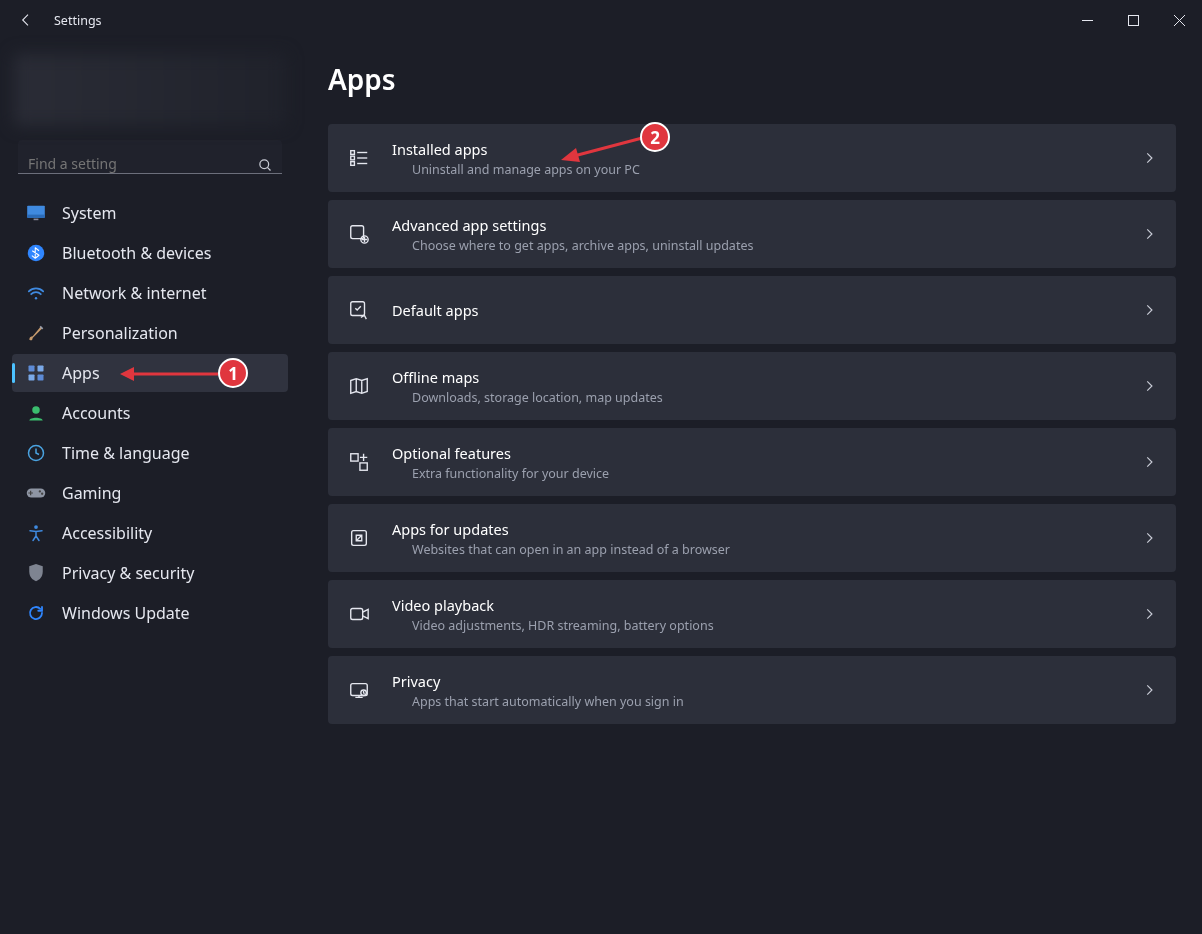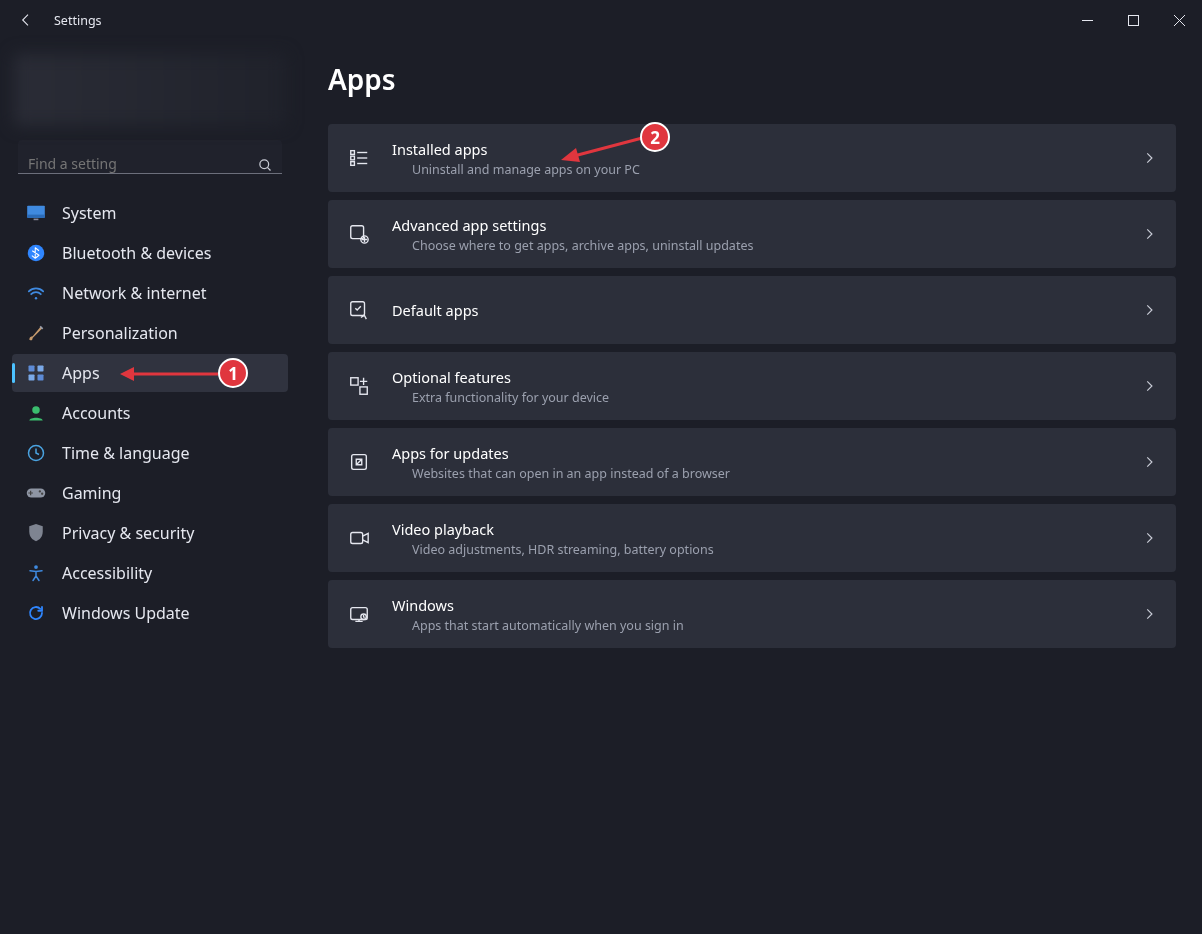--- a/index.html
+++ b/index.html
@@ -193,35 +193,35 @@
               <circle cx="18" cy="7" r="1.5" fill="#444"></circle>
               <circle cx="21" cy="10" r="1.5" fill="#444"></circle>
               <path d="M6 6v6M3 9h6" stroke="#444" stroke-width="1.6"></path>
             </svg>
         </span>
         <span class="nav-label">Gaming</span>
       </div>
 
       <div class="nav-item">
         <span class="nav-icon">
+          <svg width="18" height="18" viewBox="0 0 24 24">
+              <circle cx="12" cy="4" r="2.5" fill="#3f8ae0"></circle>
+              <path d="M4 9l8 1 8-1M12 10v6m0 0l-4 6m4-6l4 6" stroke="#3f8ae0" stroke-width="2" fill="none" stroke-linecap="round"></path>
+            </svg>
+        </span>
+        <span class="nav-label">Accessibility</span>
+      </div>
+
+      <div class="nav-item">
+        <span class="nav-icon">
           <svg width="18" height="20" viewBox="0 0 24 26">
               <path d="M12 1l9 3v7c0 7-4 11-9 13C7 22 3 18 3 11V4l9-3z" fill="#7e8491"></path>
             </svg>
         </span>
         <span class="nav-label">Privacy &amp; security</span>
-      </div>
-
-      <div class="nav-item">
-        <span class="nav-icon">
-          <svg width="18" height="18" viewBox="0 0 24 24">
-              <circle cx="12" cy="4" r="2.5" fill="#3f8ae0"></circle>
-              <path d="M4 9l8 1 8-1M12 10v6m0 0l-4 6m4-6l4 6" stroke="#3f8ae0" stroke-width="2" fill="none" stroke-linecap="round"></path>
-            </svg>
-        </span>
-        <span class="nav-label">Accessibility</span>
       </div>
 
       <div class="nav-item">
         <span class="nav-icon">
           <svg width="18" height="18" viewBox="0 0 24 24">
               <path d="M20 12a8 8 0 11-2.3-5.6" fill="none" stroke="#2f86ff" stroke-width="2.4" stroke-linecap="round"></path>
               <path d="M20 4v5h-5" fill="none" stroke="#2f86ff" stroke-width="2.4" stroke-linecap="round"></path>
             </svg>
         </span>
         <span class="nav-label">Windows Update</span>
@@ -287,20 +287,36 @@
         <div class="card-body">
           <span class="card-title">Default apps</span>
         </div>
         <span class="chev">
             <svg width="14" height="14" viewBox="0 0 24 24" fill="none" stroke="currentColor" stroke-width="2">
               <path d="M9 4l8 8-8 8"></path>
             </svg>
           </span>
       </div>
 
+      <div class="card">
+        <span class="card-icon">
+          <svg width="22" height="22" viewBox="0 0 24 24" fill="none" stroke="currentColor" stroke-width="1.5">
+              <path d="M3 6l6-2 6 2 6-2v14l-6 2-6-2-6 2V6zM9 4v14M15 6v14"></path>
+            </svg>
+        </span>
+        <div class="card-body">
+          <span class="card-title">Offline maps</span>
+          <span class="card-sub">Downloads, storage location, map updates</span>
+        </div>
+        <span class="chev">
+            <svg width="14" height="14" viewBox="0 0 24 24" fill="none" stroke="currentColor" stroke-width="2">
+              <path d="M9 4l8 8-8 8"></path>
+            </svg>
+          </span>
+      </div>
 
       <div class="card">
         <span class="card-icon">
           <svg width="22" height="22" viewBox="0 0 24 24" fill="none" stroke="currentColor" stroke-width="1.5">
               <rect x="3" y="3" width="8" height="8"></rect>
               <rect x="13" y="13" width="8" height="8"></rect>
               <path d="M17 3v8M13 7h8"></path>
             </svg>
         </span>
         <div class="card-body">
@@ -353,21 +369,21 @@
       <div class="card">
         <span class="card-icon">
           <svg width="22" height="22" viewBox="0 0 24 24" fill="none" stroke="currentColor" stroke-width="1.5">
               <rect x="3" y="5" width="18" height="13" rx="2"></rect>
               <path d="M8 20h8M12 18v2"></path>
               <circle cx="17" cy="15" r="3"></circle>
               <path d="M17 13v2l1 1"></path>
             </svg>
         </span>
         <div class="card-body">
-          <span class="card-title">Windows</span>
+          <span class="card-title">Privacy</span>
           <span class="card-sub">Apps that start automatically when you sign in</span>
         </div>
         <span class="chev">
             <svg width="14" height="14" viewBox="0 0 24 24" fill="none" stroke="currentColor" stroke-width="2">
               <path d="M9 4l8 8-8 8"></path>
             </svg>
           </span>
       </div>
 
     </div>

